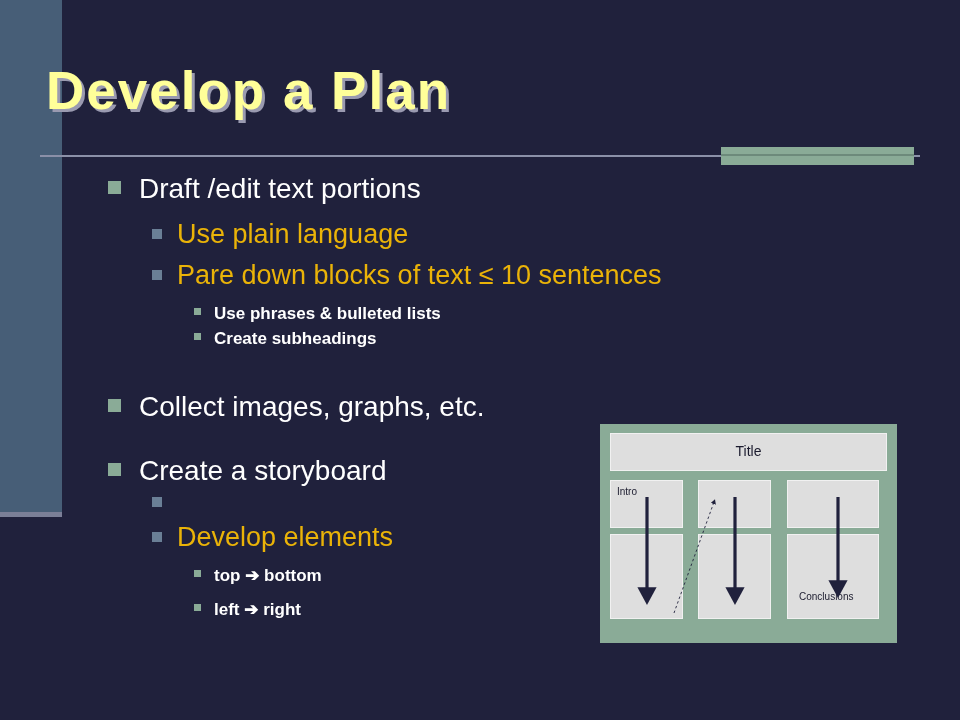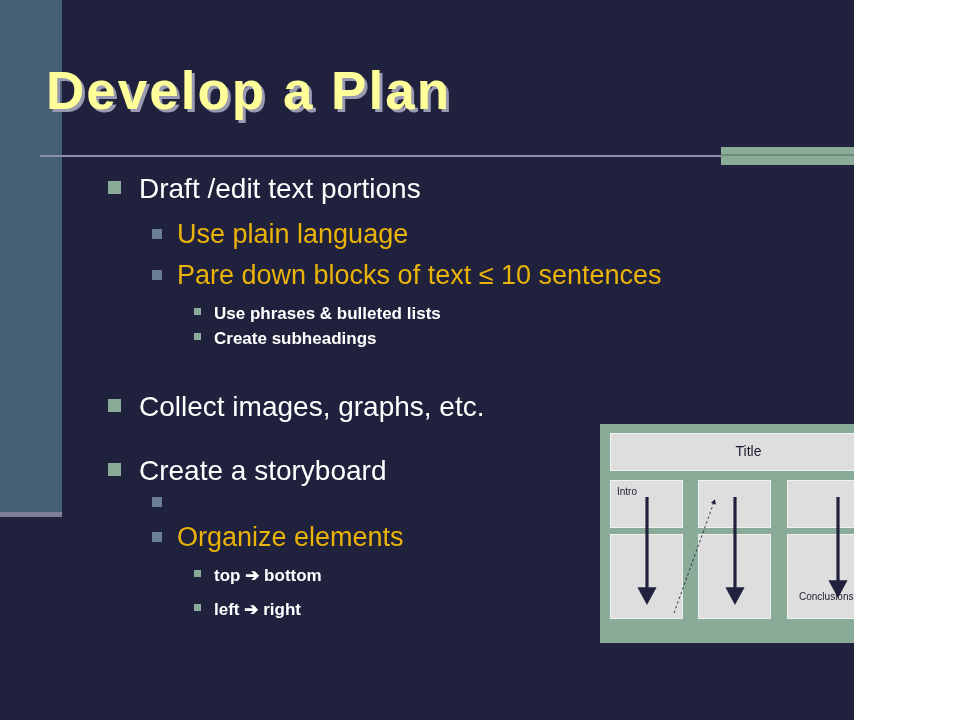--- a/index.html
+++ b/index.html
@@ -2,21 +2,21 @@
 <html><head>
 <meta charset="utf-8">
 <style>
   html, body {
     margin: 0;
     padding: 0;
     background: #ffffff;
   }
   #slide {
     position: relative;
-    width: 854px;
+    width: 960px;
     height: 720px;
     background: #20213c;
     overflow: hidden;
     font-family: "Liberation Sans", sans-serif;
   }
 
   
   #left-band {
     position: absolute;
     left: 0;
@@ -247,21 +247,21 @@
     </div>
     <div class="gap-sm"></div>
 
     <div class="row lv2">
       <span class="bullet"></span>
     </div>
     <div class="gap-sm"></div>
 
     <div class="row lv2">
       <span class="bullet"></span>
-      <span class="txt">Organize elements</span>
+      <span class="txt">Develop elements</span>
     </div>
     <div class="gap-sm"></div>
 
     <div class="row lv3">
       <span class="bullet"></span>
       <span class="txt arrow-glyph">top ➔ bottom</span>
     </div>
     <div class="gap-sm"></div>
 
     <div class="row lv3">

